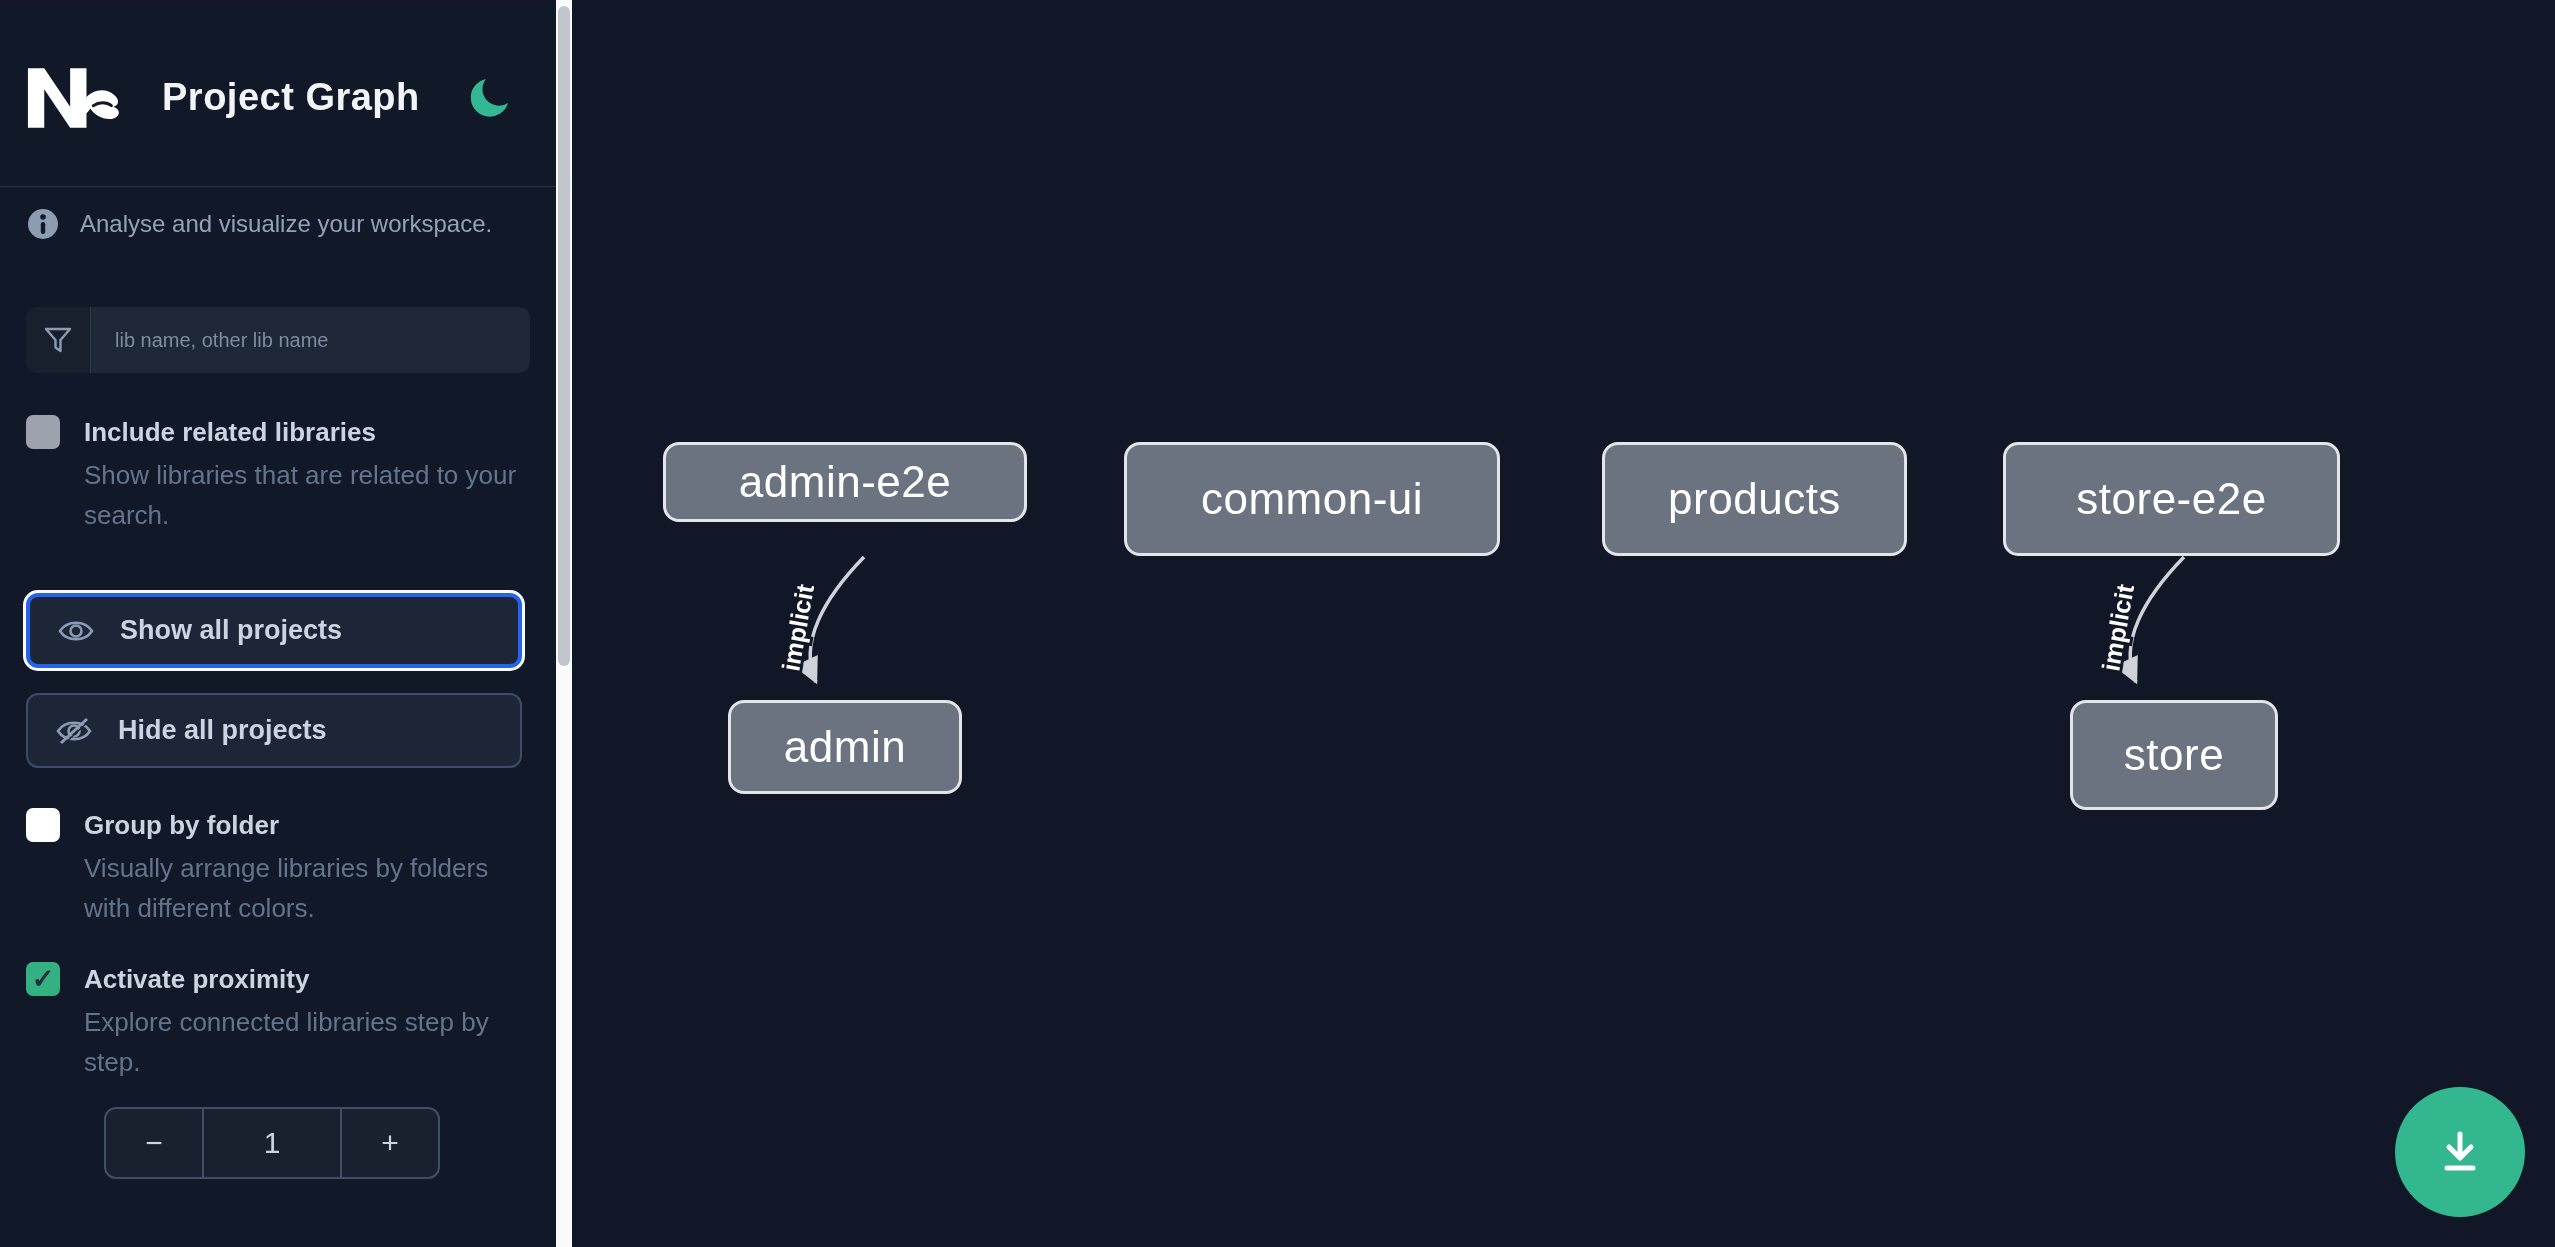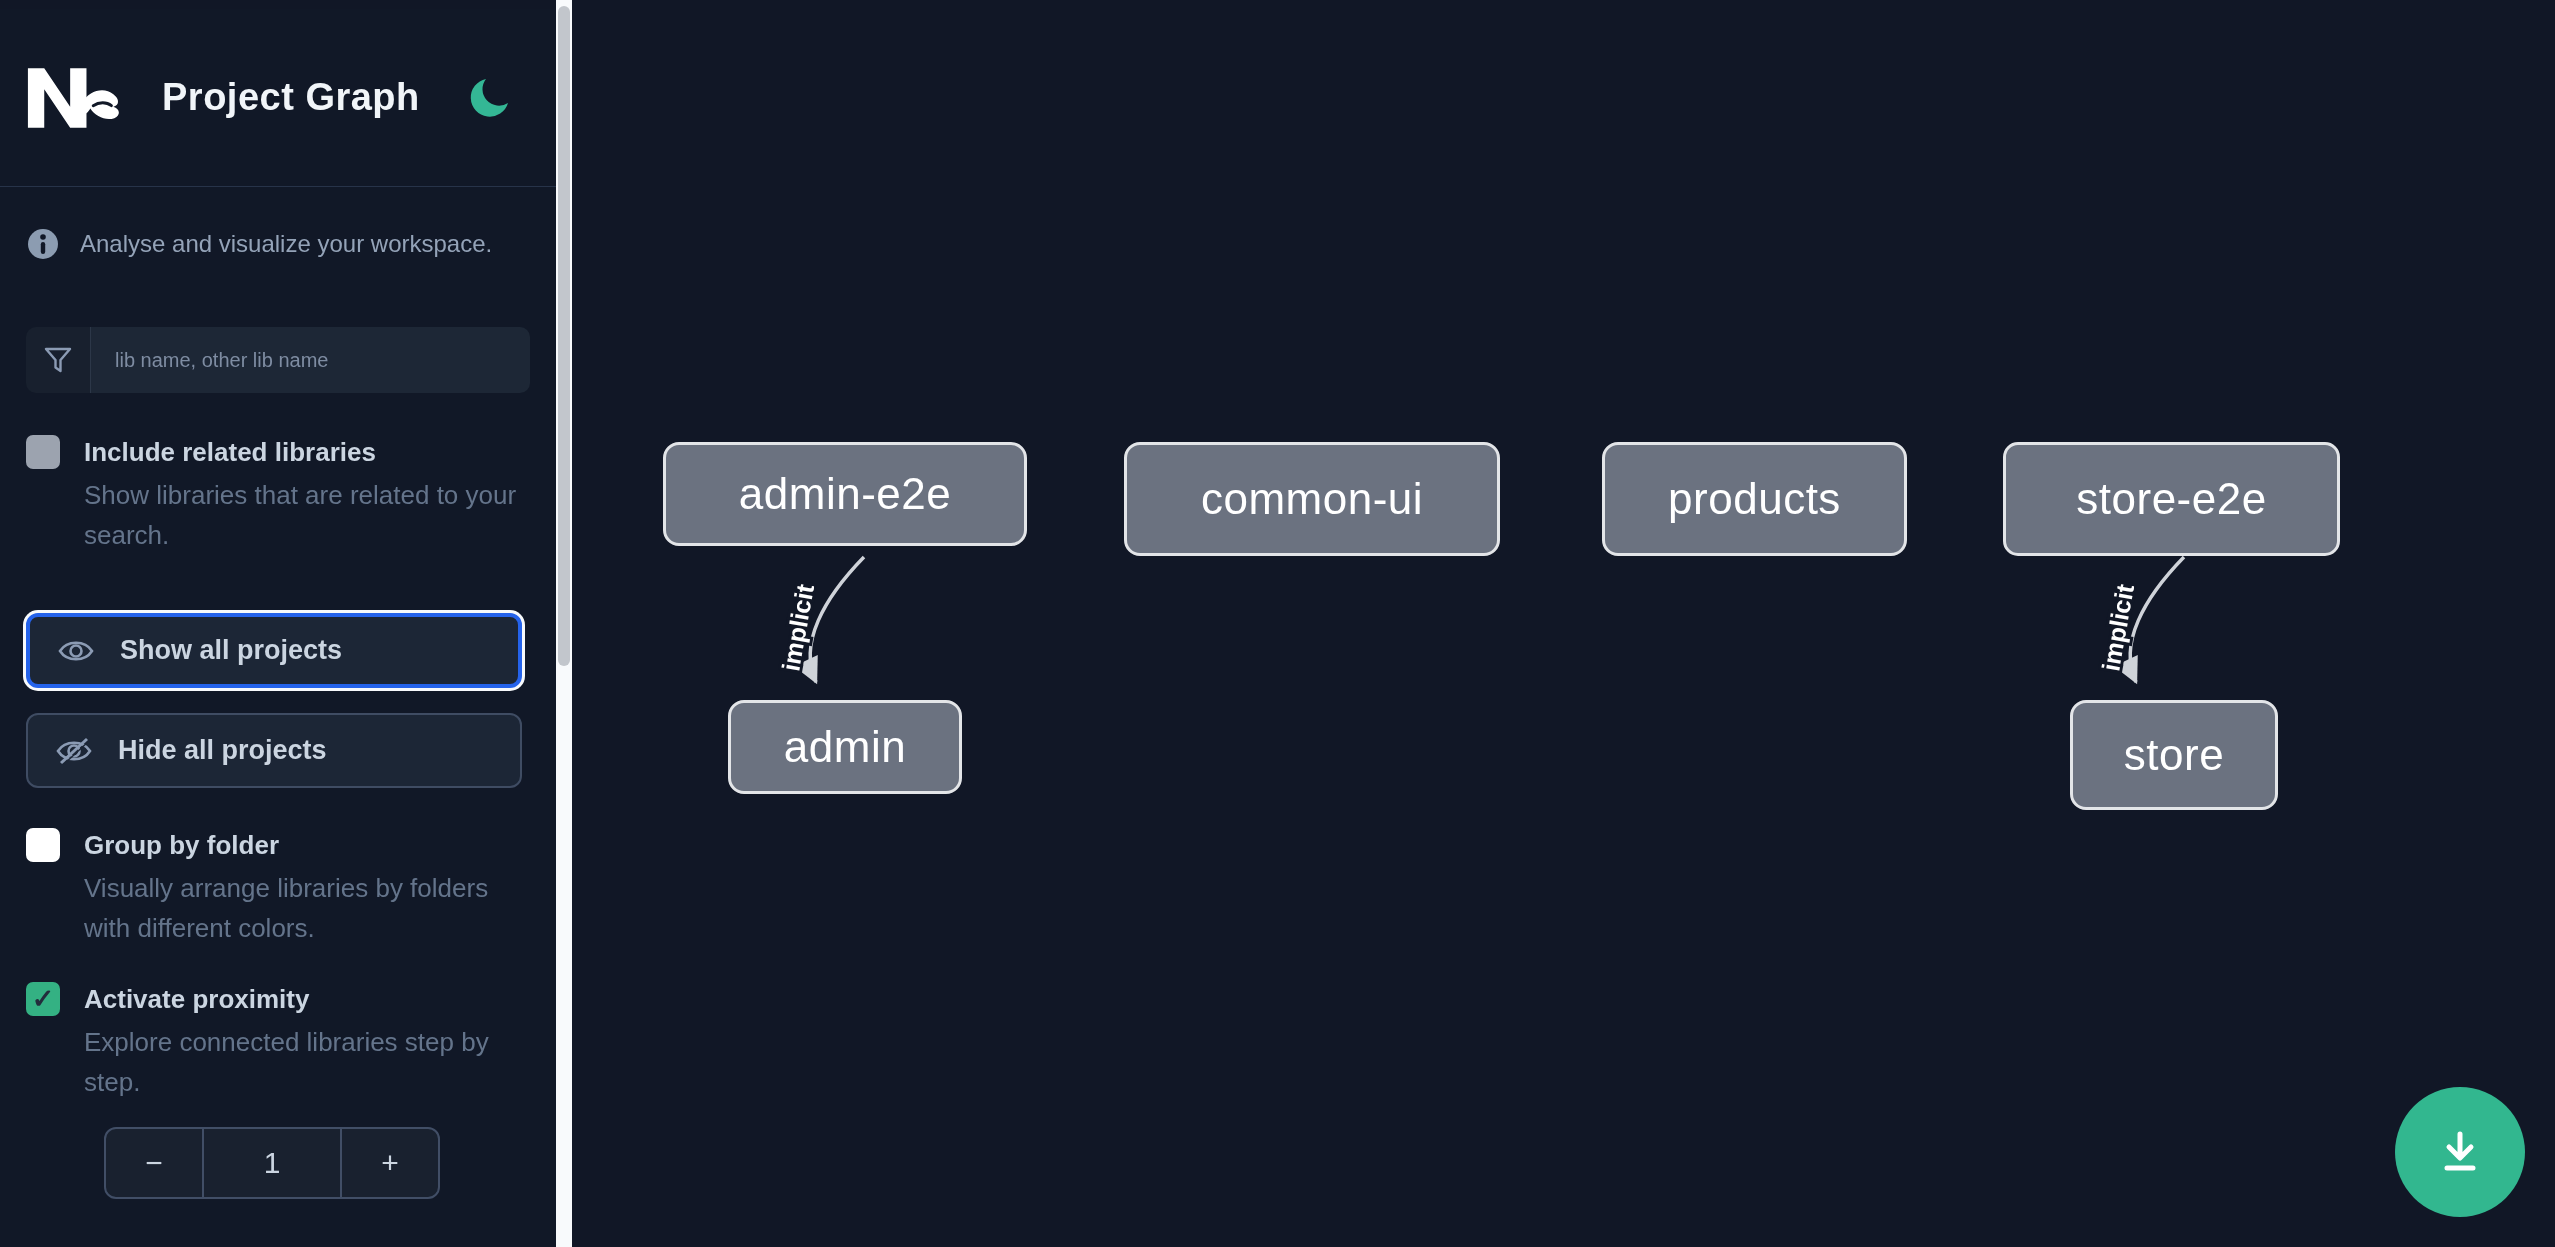--- a/index.html
+++ b/index.html
@@ -15,21 +15,21 @@
   }
   .sb-header{
     height:177px;border-bottom:1px solid #273349;
     display:flex;align-items:center;padding:0 40px 0 26px;
   }
   .logo{width:96px;height:66px;flex:0 0 auto;}
   .app-title{
     margin-left:40px;font-size:38px;font-weight:700;color:#f1f5f9;letter-spacing:.5px;
   }
   .theme-btn{margin-left:auto;width:54px;height:54px;display:flex;align-items:center;justify-content:center;background:none;border:none;cursor:pointer;padding:0;}
-  .info-row{display:flex;align-items:center;gap:20px;margin:40px 30px 0 26px;}
+  .info-row{display:flex;align-items:center;gap:20px;margin:20px 30px 0 26px;}
   .info-row .txt{font-size:24px;color:#94a3b8;}
   .search{
     margin:66px 26px 0 26px;height:66px;display:flex;border-radius:10px;overflow:hidden;
   }
   .search .icon-cell{
     width:64px;background:#18202e;display:flex;align-items:center;justify-content:center;
     border-right:1px solid #2c3748;flex:0 0 auto;
   }
   .search input{
     flex:1;min-width:0;background:#1d2736;border:none;outline:none;
@@ -172,21 +172,21 @@
       <marker id="arrow" viewBox="0 0 12 12" refX="10" refY="6" markerWidth="9" markerHeight="9" orient="auto">
         <path d="M1 1 L11 6 L1 11 z" fill="#cfd3d9"></path>
       </marker>
     </defs>
     <path d="M 292 557 C 252 598 226 644 244 682" fill="none" stroke="#cfd3d9" stroke-width="3.5" marker-end="url(#arrow)"></path>
     <path d="M 1612 557 C 1572 598 1546 644 1564 682" fill="none" stroke="#cfd3d9" stroke-width="3.5" marker-end="url(#arrow)"></path>
     <text transform="translate(228,628) rotate(-80)" text-anchor="middle" dominant-baseline="middle" font-size="25" font-weight="600" fill="#ffffff" stroke="#111726" stroke-width="6" paint-order="stroke" font-family="Liberation Sans, sans-serif">implicit</text>
     <text transform="translate(1548,628) rotate(-80)" text-anchor="middle" dominant-baseline="middle" font-size="25" font-weight="600" fill="#ffffff" stroke="#111726" stroke-width="6" paint-order="stroke" font-family="Liberation Sans, sans-serif">implicit</text>
   </svg>
 
-  <div class="node" style="left:91px;top:442px;width:364px;height:104px;">admin-e2e</div>
+  <div class="node" style="left:91px;top:442px;width:364px;height:80px;">admin-e2e</div>
   <div class="node" style="left:552px;top:442px;width:376px;height:114px;">common-ui</div>
   <div class="node" style="left:1030px;top:442px;width:305px;height:114px;">products</div>
   <div class="node" style="left:1431px;top:442px;width:337px;height:114px;border-radius:15px;">store-e2e</div>
   <div class="node" style="left:156px;top:700px;width:234px;height:94px;">admin</div>
   <div class="node" style="left:1498px;top:700px;width:208px;height:110px;">store</div>
 
   <button class="fab">
     <svg width="56" height="56" viewBox="0 0 56 56">
       <path d="M28 10 v22 M17 23 l11 11 11 -11 M15 44 h26" fill="none" stroke="#ffffff" stroke-width="5" stroke-linecap="round" stroke-linejoin="round"></path>
     </svg>

